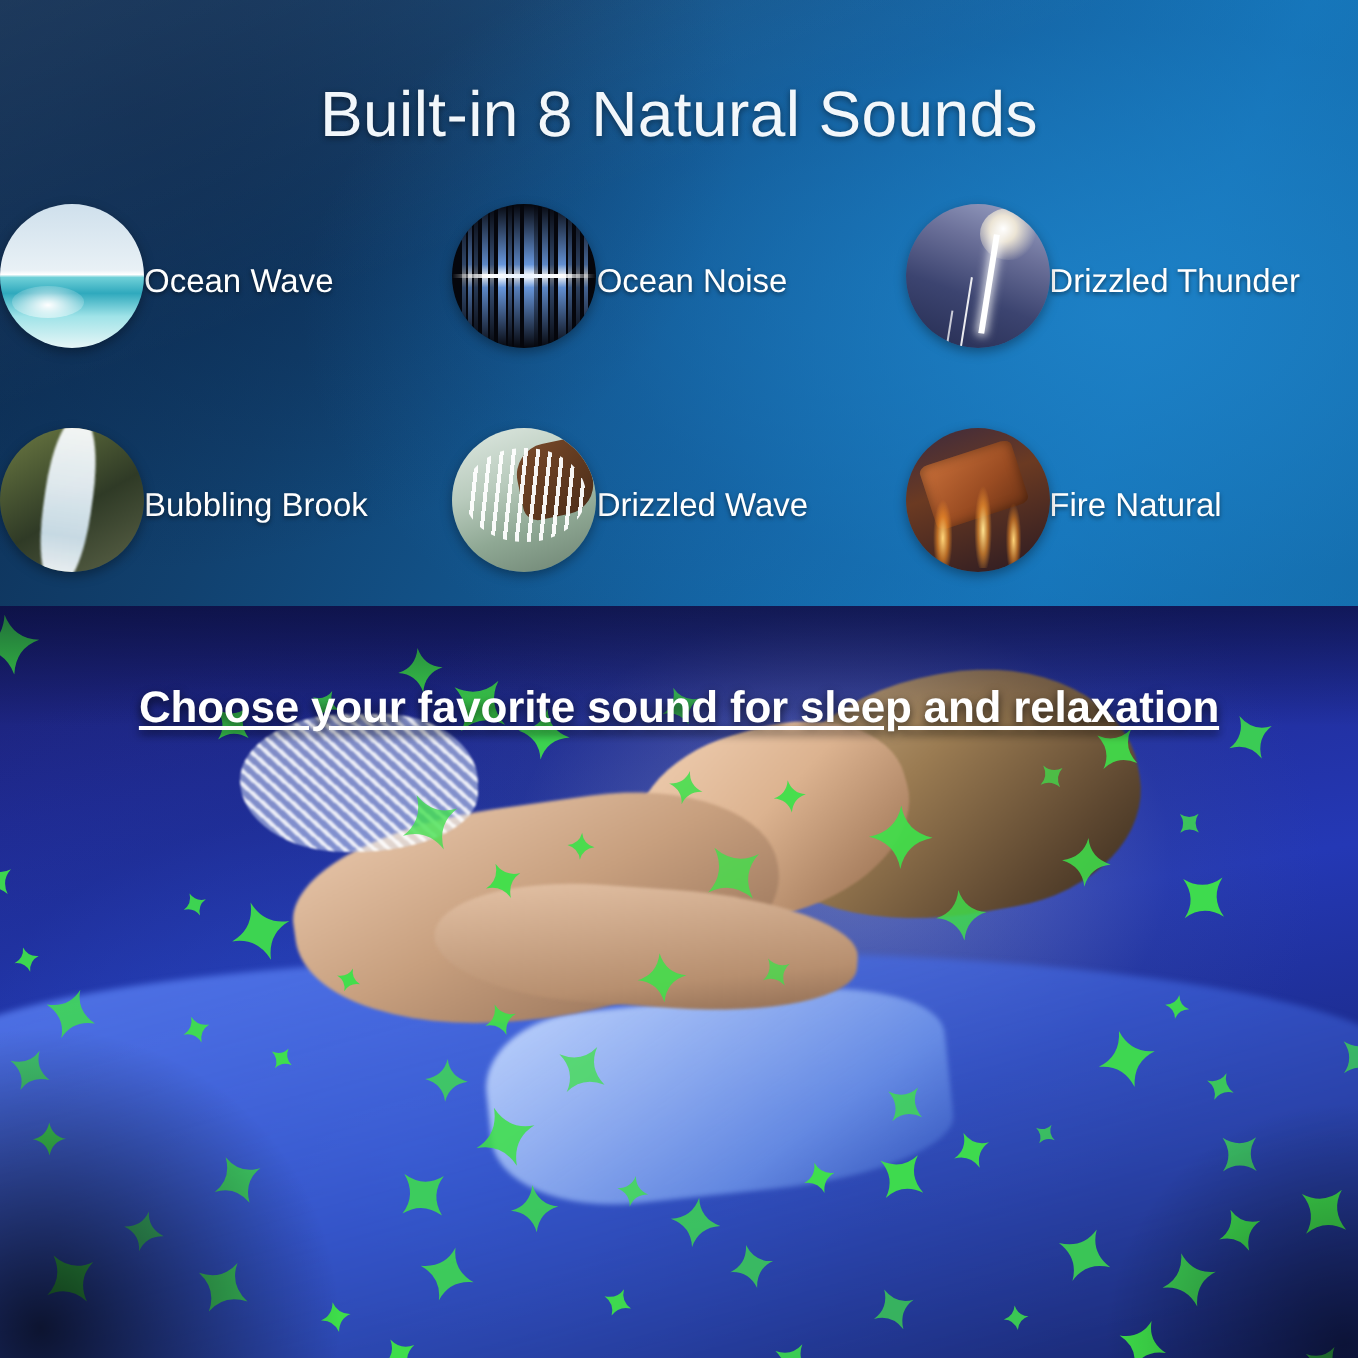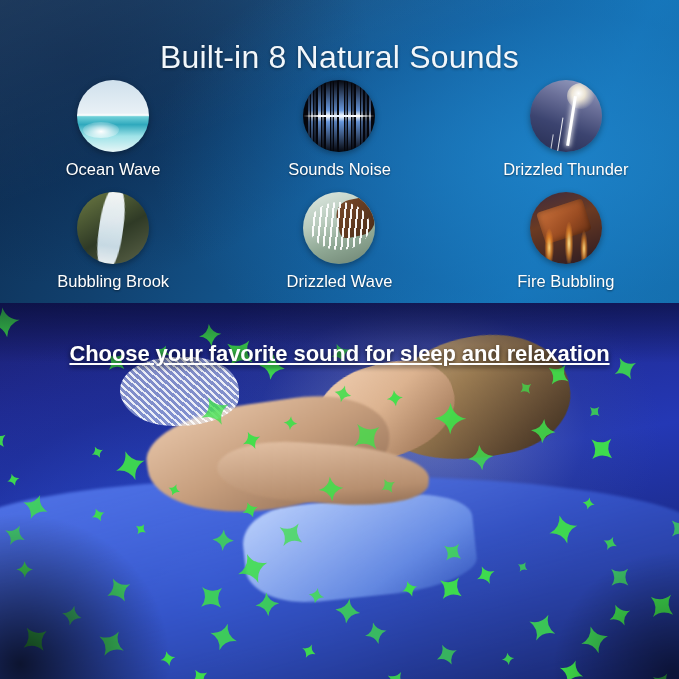--- a/index.html
+++ b/index.html
@@ -29,21 +29,21 @@
     text-align:center;color:#f2f7fb;
     font-size:32px;font-weight:400;letter-spacing:.2px;
     text-shadow:0 1px 3px rgba(0,0,0,.45);
     white-space:nowrap;
   }
 
   .sound-row{position:absolute;left:0;width:679px;height:115px;display:flex;}
   #sound-row-1{top:80px;}
   #sound-row-2{top:192px;}
   .sound-item{
-    flex:1 1 0;display:flex;flex-direction:column;align-items:center;
+    flex:1 1 0;display:flex;align-items:center;
   }
   .sound-thumb{
     width:72px;height:72px;border-radius:50%;
     position:relative;overflow:hidden;
     box-shadow:0 2px 6px rgba(0,0,0,.35);
   }
   .sound-label{
     margin-top:8px;color:#ffffff;font-size:16.5px;font-weight:400;
     text-shadow:0 1px 2px rgba(0,0,0,.5);white-space:nowrap;
   }
@@ -262,21 +262,21 @@
             <i style="left:49%;width:5px;opacity:1"></i>
               <i style="left:57%;opacity:.55"></i>
             <i style="left:62%;width:3px;opacity:.9"></i>
               <i style="left:68%;opacity:.45"></i>
             <i style="left:73%;width:4px;opacity:.95"></i>
               <i style="left:80%;opacity:.6"></i>
             <i style="left:86%;opacity:.4"></i>
               <i style="left:91%;opacity:.65"></i>
           </span>
         </div>
-        <div class="sound-label">Sounds Noise</div>
+        <div class="sound-label">Ocean Noise</div>
       </div>
 
 
       <div class="sound-item">
         <div class="sound-thumb th-thunder"></div>
         <div class="sound-label">Drizzled Thunder</div>
       </div>
 
     </div>
 
@@ -287,21 +287,21 @@
         <div class="sound-label">Bubbling Brook</div>
       </div>
 
       <div class="sound-item">
         <div class="sound-thumb th-rain"></div>
         <div class="sound-label">Drizzled Wave</div>
       </div>
 
       <div class="sound-item">
         <div class="sound-thumb th-fire"></div>
-        <div class="sound-label">Fire Bubbling</div>
+        <div class="sound-label">Fire Natural</div>
       </div>
 
 
     </div>
   </section>
 
   <section id="photo-panel">
     <div id="bed-shape"></div>
     <div id="pillow-shape"></div>
 

